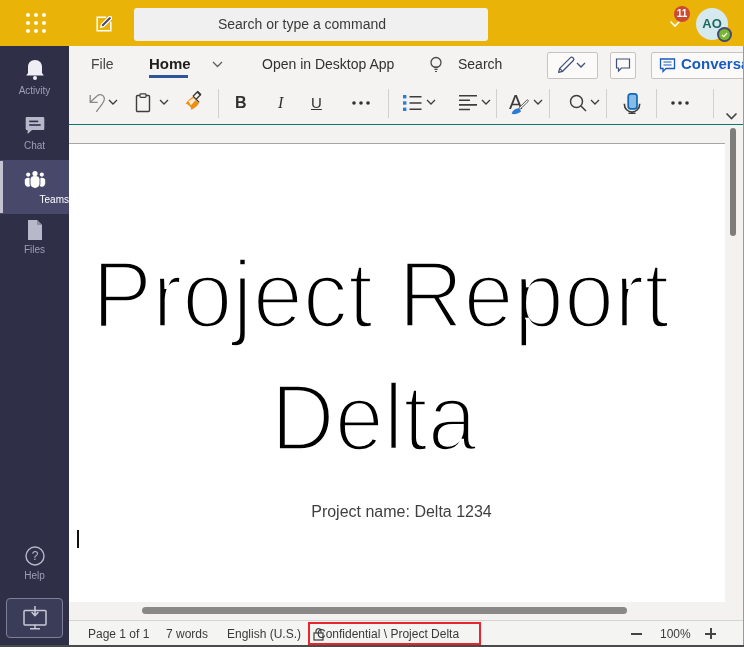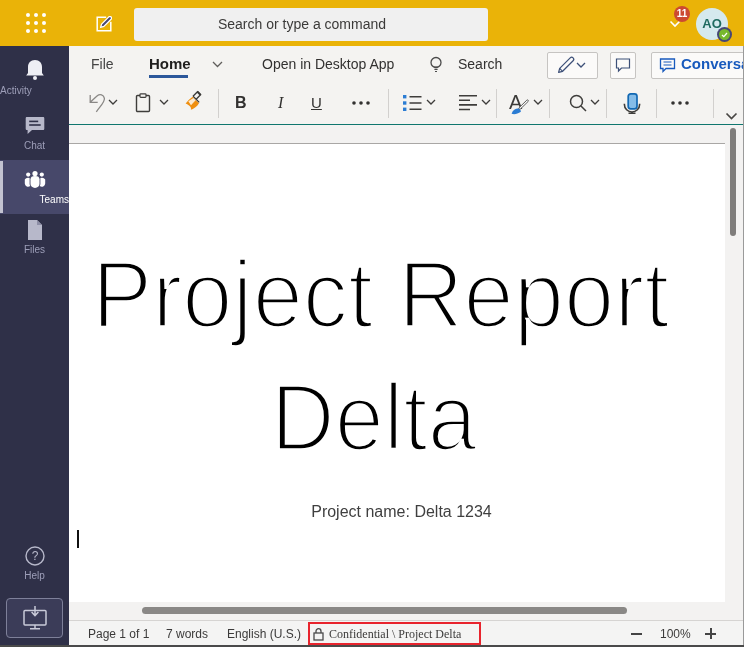--- a/index.html
+++ b/index.html
@@ -48,21 +48,21 @@
     <path d="M1 3 L2.8 4.7 L6 1" stroke="#ffffff" stroke-width="1.2" fill="none"></path>
   </svg>
 </div>
 
 <div class="abs" id="sidebar" style="left:0;top:46px;width:69px;height:601px;background:#2f3048;">
 
   <svg class="abs" style="left:24px;top:13px;" width="22" height="23" viewBox="0 0 22 23">
     <path d="M11 1 C6.6 1 4 4.2 4 8 L4 14 L2.2 16.5 L19.8 16.5 L18 14 L18 8 C18 4.2 15.4 1 11 1 Z" fill="#eeeef4"></path>
     <circle cx="11" cy="19" r="2" fill="#eeeef4"></circle>
   </svg>
-  <div class="abs" style="left:0;top:39px;width:69px;text-align:left;font-size:10px;color:#9d9eb8;">Activity</div>
+  <div class="abs" style="left:0;top:39px;width:69px;text-align:center;font-size:10px;color:#9d9eb8;">Activity</div>
 
   <svg class="abs" style="left:25px;top:70px;" width="20" height="19" viewBox="0 0 20 19">
     <path d="M2 1 h16 c0.8 0 1.3 0.5 1.3 1.3 v10.4 c0 .8-.5 1.3-1.3 1.3 H7 l-4.4 4 v-4 H2 c-.8 0-1.3-.5-1.3-1.3 V2.3 C.7 1.5 1.2 1 2 1 Z" fill="#b7b8ca"></path>
     <rect x="4.2" y="4.6" width="9" height="1.6" fill="#2f3048"></rect>
     <rect x="4.2" y="8.2" width="11.5" height="1.6" fill="#2f3048"></rect>
   </svg>
   <div class="abs" style="left:0;top:94px;width:69px;text-align:center;font-size:10px;color:#9d9eb8;">Chat</div>
 
   <div class="abs" style="left:0;top:114px;width:69px;height:54px;background:#47486a;"></div>
   <div class="abs" style="left:0;top:115px;width:3px;height:52px;background:#c3c3d1;"></div>
@@ -241,20 +241,20 @@
 
 <div class="abs" id="statusbar" style="left:69px;top:620px;width:675px;height:25px;background:#f4f4f3;border-top:1px solid #d6d4d2;font-size:12px;color:#3b3a39;">
   <div class="abs" style="left:19px;top:6px;">Page 1 of 1</div>
   <div class="abs" style="left:97px;top:6px;">7 words</div>
   <div class="abs" style="left:158px;top:6px;">English (U.S.)</div>
   <div class="abs" style="left:239px;top:1px;width:173px;height:23px;border:2px solid #e8242d;"></div>
   <svg class="abs" style="left:244px;top:7px;" width="11" height="13" viewBox="0 0 11 13">
     <rect x="1" y="5" width="9" height="7" fill="none" stroke="#4a4a4a" stroke-width="1.3"></rect>
     <path d="M3 5 V3.2 a2.5 2.5 0 0 1 5 0 V5" fill="none" stroke="#4a4a4a" stroke-width="1.3"></path>
   </svg>
-  <div class="abs" style="left:260px;top:6px;font-family:Liberation Serif, serif;">Confidential \ Project Delta</div>
+  <div class="abs" style="left:248px;top:6px;">Confidential \ Project Delta</div>
   <div class="abs" style="left:562px;top:12px;width:11px;height:1.5px;background:#444;"></div>
   <div class="abs" style="left:591px;top:6px;">100%</div>
   <div class="abs" style="left:636px;top:12px;width:11px;height:1.5px;background:#444;"></div>
   <div class="abs" style="left:641px;top:7px;width:1.5px;height:11px;background:#444;"></div>
 </div>
 <div class="abs" style="left:742.5px;top:46px;width:1.5px;height:601px;background:#9a9a9a;"></div>
 <div class="abs" style="left:0;top:645px;width:744px;height:2px;background:#4a4a4a;"></div>
 
 </body></html>

